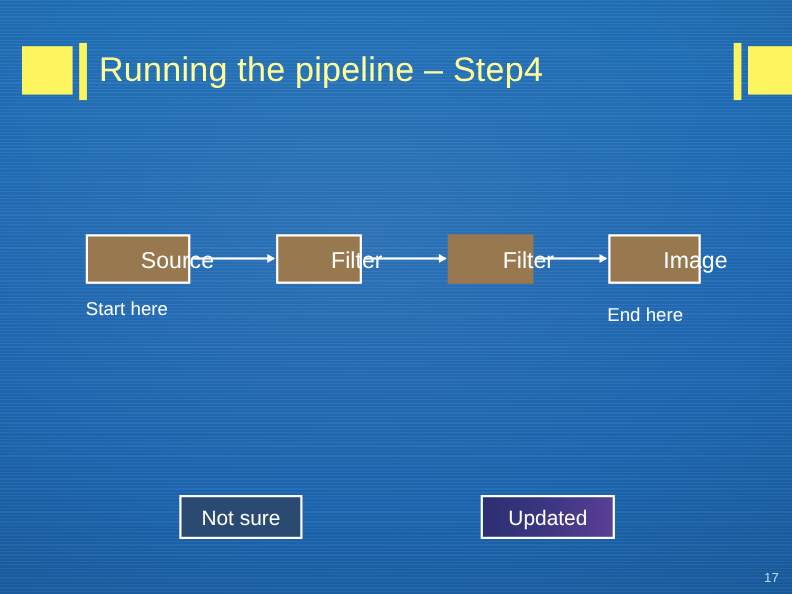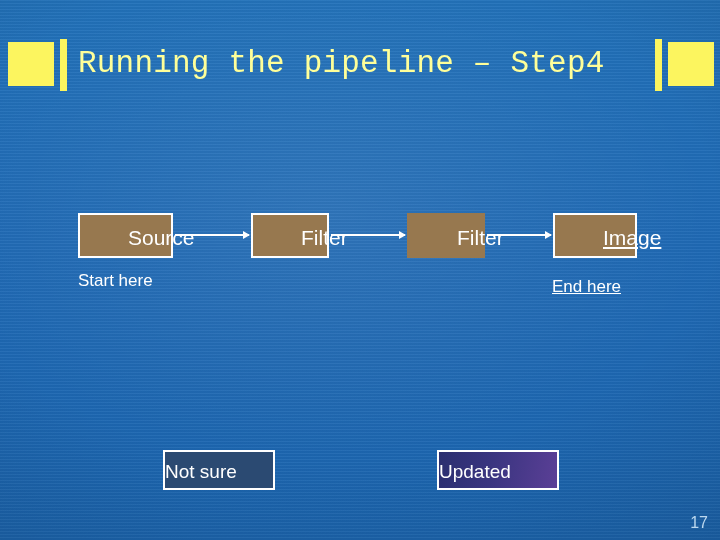--- a/index.html
+++ b/index.html
@@ -39,25 +39,24 @@
     inset: 0;
     background: radial-gradient(ellipse 90% 75% at 45% 40%,
                 rgba(255,255,255,0.07) 0%, rgba(255,255,255,0.0) 60%,
                 rgba(0,0,0,0.10) 100%);
     pointer-events: none;
   }
 
   
   #title-band {
     position: absolute;
-    left: 0;
+    left: 12px;
     top: 42px;
     width: 620px;
     height: 52px;
-    font-family: Liberation Mono, monospace;
   }
   .deco-block {
     position: absolute;
     background: #fcf55f;
     top: 0;
   }
   .deco-bar {
     position: absolute;
     background: #fcf55f;
     top: 0;
@@ -102,21 +101,21 @@
   }
   .node.bordered {
     border: 2px solid #ffffff;
   }
   .node.plain {
     border: 2px solid transparent;
   }
   #node-0 { left: 78px;  width: 95px; }
   #node-1 { left: 251px; width: 78px; }
   #node-2 { left: 407px; width: 78px; }
-  #node-3 { left: 553px; width: 84px; text-decoration: underline; }
+  #node-3 { left: 553px; width: 84px; }
 
   
   .arrow {
     position: absolute;
     top: 21px;
     height: 2px;
     background: #ffffff;
   }
   .arrow::after {
     content: "";
@@ -134,35 +133,36 @@
   #arrow-2 { left: 487px; width: 64px; }
 
   
   .caption {
     position: absolute;
     color: #ffffff;
     font-size: 17px;
     white-space: nowrap;
   }
   #caption-start { left: 78px;  top: 271px; text-align: center; }
-  #caption-end   { left: 552px; top: 277px; text-decoration: underline; }
+  #caption-end   { left: 552px; top: 277px; }
 
   
   #legend {
     position: absolute;
     left: 0;
     top: 450px;
     width: 720px;
     height: 44px;
   }
   .legend-item {
     position: absolute;
     top: 0;
     height: 40px;
     line-height: 40px;
+    text-align: center;
     color: #ffffff;
     font-size: 19px;
     box-sizing: border-box;
     white-space: nowrap;
   }
   #legend-0 {
     left: 163px;
     width: 112px;
     border: 2px solid #ffffff;
     background: #2b4a72;
@@ -179,21 +179,21 @@
     border: 2px solid #ffffff;
     background: linear-gradient(100deg, #2b2f70 0%, #3a3580 45%, #5b3f96 100%);
   }
 
   
   #page-number {
     position: absolute;
     right: 12px;
     bottom: 8px;
     color: #bcd8ef;
-    font-size: 16px;
+    font-size: 12px;
   }
 </style>
 </head>
 <body>
 
 <div id="slide">
 
   <div id="slide-texture"></div>
   <div id="slide-vignette"></div>
 

